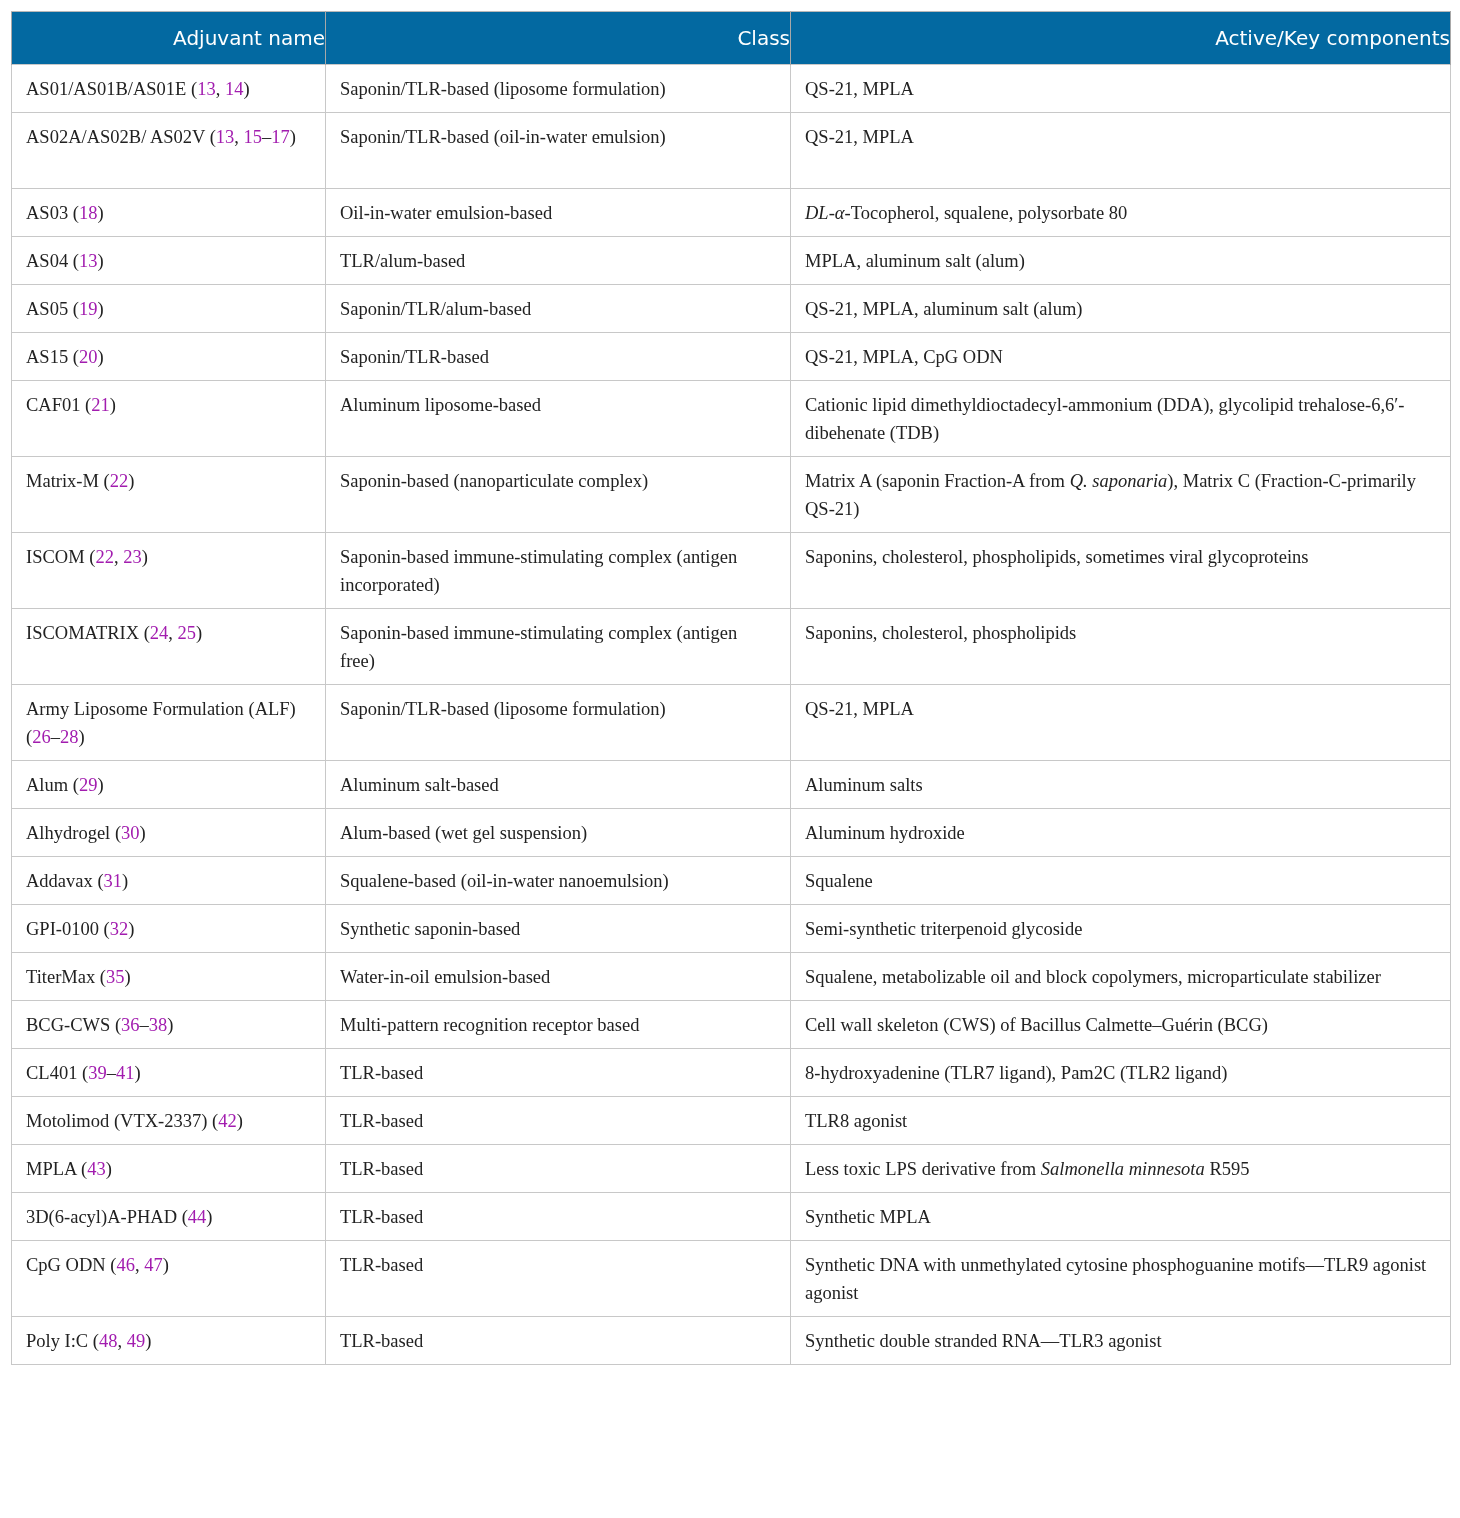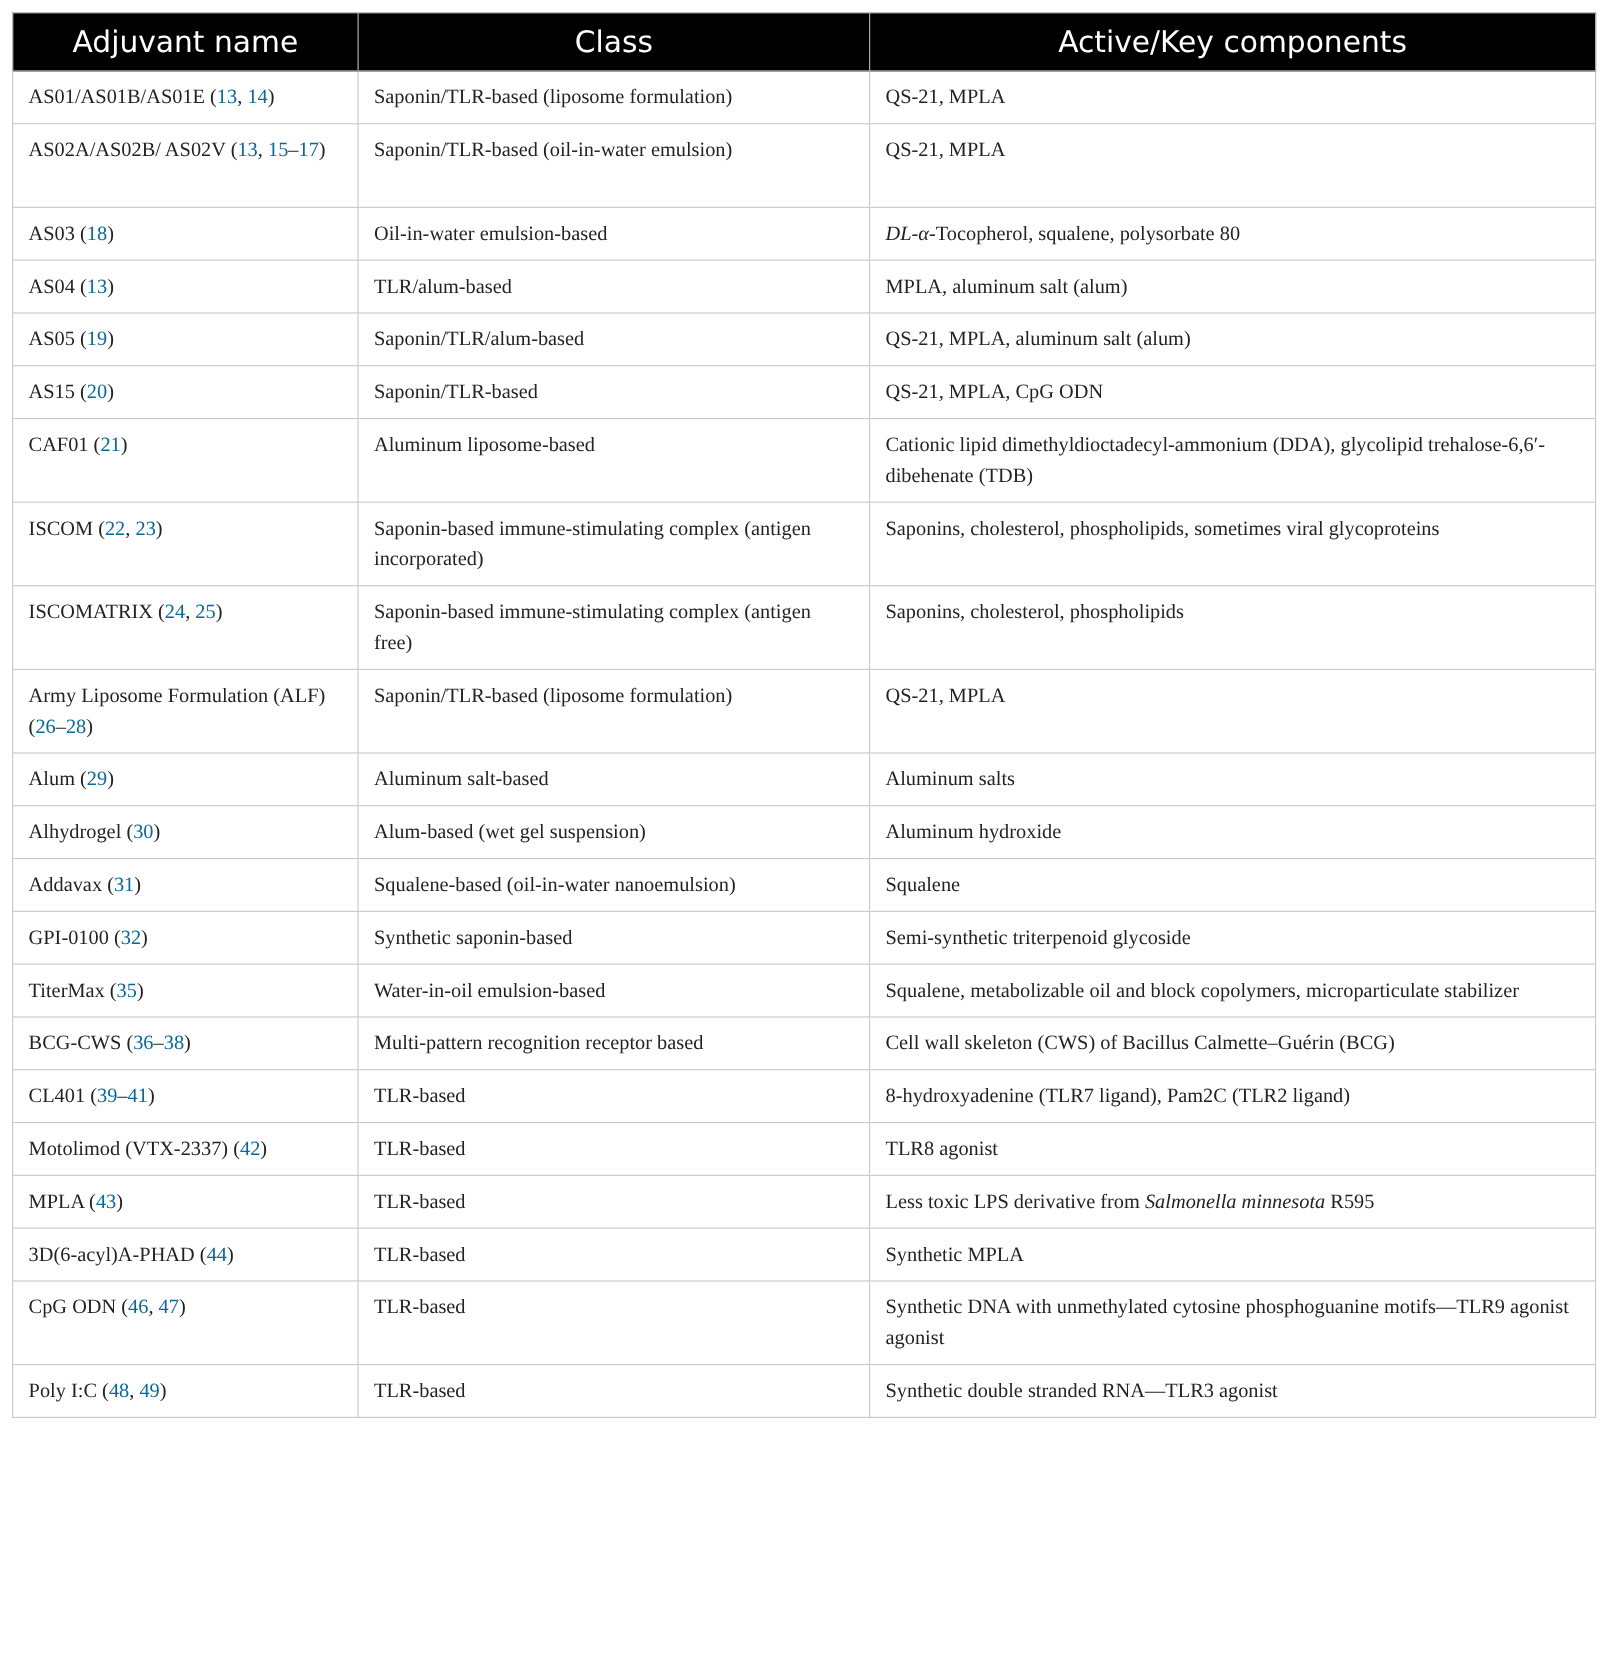--- a/index.html
+++ b/index.html
@@ -3,44 +3,44 @@
 <meta charset="utf-8">
 <style>
   html, body { margin: 0; padding: 0; background: #ffffff; }
   body { width: 1460px; height: 1518px; position: relative; overflow: hidden; }
   .table-wrap { position: absolute; left: 11px; top: 11px; width: 1439px; }
   table { border-collapse: collapse; width: 1439px; table-layout: fixed; }
   col.c1 { width: 314px; }
   col.c2 { width: 465px; }
   col.c3 { width: 660px; }
   thead th {
-    background: #000000;
+    background: #0369a1;
     color: #ffffff;
     font-family: "DejaVu Sans", sans-serif;
     font-weight: normal;
-    font-size: 27px;
+    font-size: 20px;
     height: 52px;
     padding: 0;
-    text-align: center;
+    text-align: right;
     border-left: 1px solid #a8a8a8;
     border-right: 1px solid #a8a8a8;
     border-top: 1px solid #b8b8b8;
   }
   tbody td {
     font-family: "Liberation Serif", "DejaVu Serif", serif;
     font-size: 18.5px;
     color: #222222;
     line-height: 28px;
     vertical-align: top;
     padding: 10px 14px 9px 14px;
     border: 1px solid #c8c8c8;
   }
   tbody tr.single td { height: 28px; }
   tbody tr.double td { height: 56px; }
-  .ref { color: #0369a1; }
+  .ref { color: #a21caf; }
   .it { font-style: italic; margin-top: 37px; }
 </style>
 </head>
 <body>
 
 <div class="table-wrap">
   <table>
     <colgroup>
         <col class="c1">
         <col class="c2">
@@ -81,20 +81,25 @@
         </tr>
         <tr class="single">
           <td><span>AS15 (</span><span class="ref">20</span><span>)</span></td>
           <td>Saponin/TLR-based</td>
           <td><span>QS-21, MPLA, CpG ODN</span></td>
         </tr>
         <tr class="double">
           <td><span>CAF01 (</span><span class="ref">21</span><span>)</span></td>
           <td>Aluminum liposome-based</td>
           <td><span>Cationic lipid dimethyldioctadecyl-ammonium (DDA), glycolipid trehalose-6,6′-dibehenate (TDB)</span></td>
+        </tr>
+        <tr class="double">
+          <td><span>Matrix-M (</span><span class="ref">22</span><span>)</span></td>
+          <td>Saponin-based (nanoparticulate complex)</td>
+          <td><span>Matrix A (saponin Fraction-A from </span><span class="it">Q. saponaria</span><span>), Matrix C (Fraction-C-primarily QS-21)</span></td>
         </tr>
         <tr class="double">
           <td><span>ISCOM (</span><span class="ref">22</span><span>, </span><span class="ref">23</span><span>)</span></td>
           <td>Saponin-based immune-stimulating complex (antigen incorporated)</td>
           <td><span>Saponins, cholesterol, phospholipids, sometimes viral glycoproteins</span></td>
         </tr>
         <tr class="double">
           <td><span>ISCOMATRIX (</span><span class="ref">24</span><span>, </span><span class="ref">25</span><span>)</span></td>
           <td>Saponin-based immune-stimulating complex (antigen free)</td>
           <td><span>Saponins, cholesterol, phospholipids</span></td>

